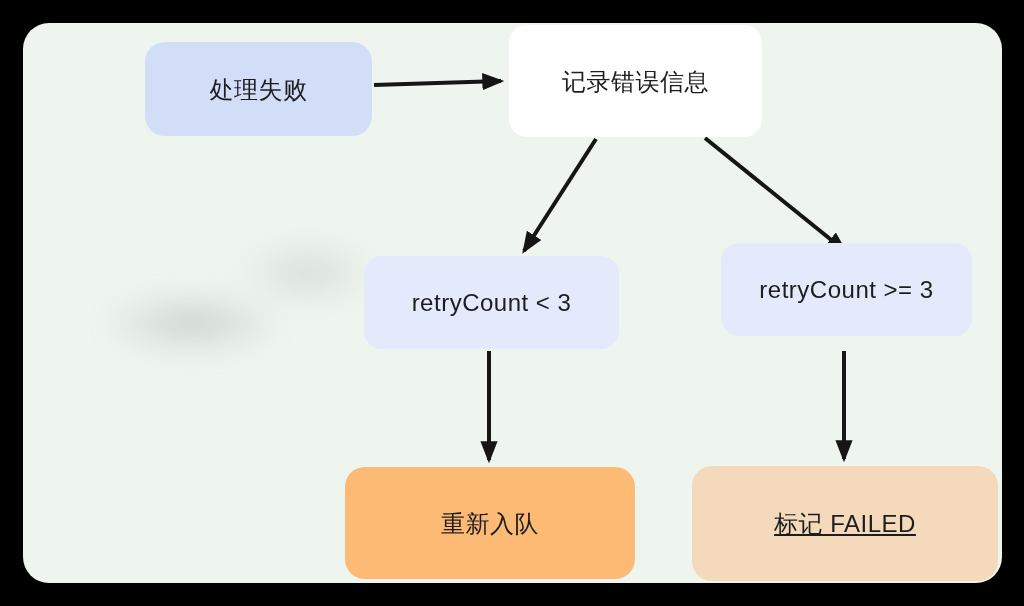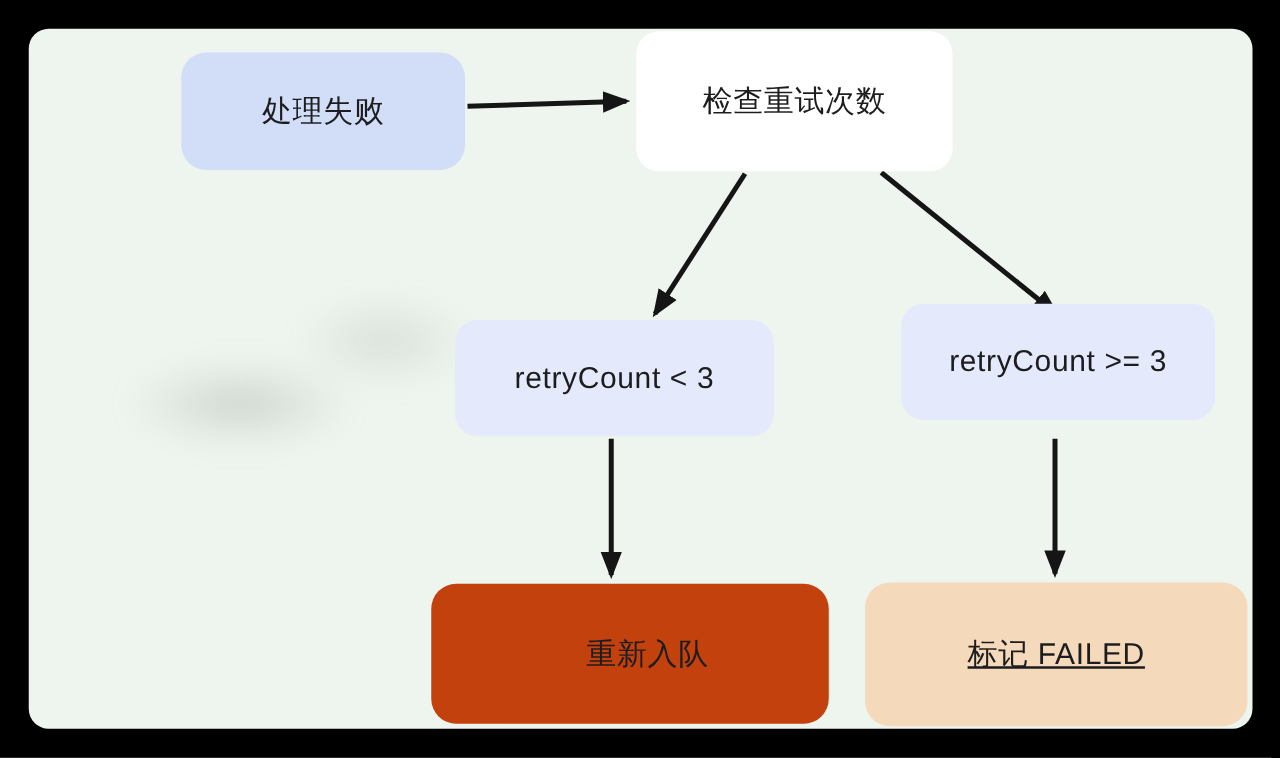--- a/index.html
+++ b/index.html
@@ -17,21 +17,21 @@
     height: 606px;
     background: #000000;
   }
   .panel {
     position: absolute;
     left: 23px;
     top: 23px;
     width: 979px;
     height: 560px;
     background: #eef4ee;
-    border-radius: 16px;
+    border-radius: 26px;
     overflow: hidden;
   }
   .smudge {
     position: absolute;
     left: 40px;
     top: 205px;
     width: 340px;
     height: 140px;
     background:
       radial-gradient(closest-side at 38% 68%, rgba(150,158,152,0.40), rgba(150,158,152,0.0) 70%),
@@ -63,21 +63,21 @@
     text-align: center;
     color: #1d1d1f;
     font-size: 24px;
     letter-spacing: 0.5px;
     line-height: 35px;
   }
   .node-fail    { left: 122px; top: 19px;  width: 227px; height: 94px;  background: #d2ddf8; border-radius: 20px; }
   .node-check   { left: 486px; top: 2px;   width: 253px; height: 112px; background: #ffffff; border-radius: 18px; }
   .node-lt3     { left: 341px; top: 233px; width: 255px; height: 93px;  background: #e4eafb; border-radius: 18px; }
   .node-gte3    { left: 698px; top: 220px; width: 251px; height: 93px;  background: #e4eafb; border-radius: 18px; }
-  .node-requeue { left: 322px; top: 444px; width: 290px; height: 112px; background: #c2410c; border-radius: 20px; padding-left: 28px; }
+  .node-requeue { left: 322px; top: 444px; width: 290px; height: 112px; background: #fdba74; border-radius: 20px; }
   .node-failed  { left: 669px; top: 443px; width: 306px; height: 115px; background: #f4dabb; border-radius: 20px; text-decoration: underline; }
 </style>
 </head>
 <body>
 
 <div class="stage">
   <div class="panel">
 
     <div class="smudge"></div>
 
@@ -92,21 +92,21 @@
       <line x1="682" y1="115" x2="822" y2="228" marker-end="url(#ah)"></line>
       <line x1="466" y1="328" x2="466" y2="437" marker-end="url(#ah)"></line>
       <line x1="821" y1="328" x2="821" y2="436" marker-end="url(#ah)"></line>
     </svg>
 
     <div class="node node-fail">
       <span>处理失败</span>
     </div>
 
     <div class="node node-check">
-      <span>检查重试次数</span>
+      <span>记录错误信息</span>
     </div>
 
     <div class="node node-lt3">
       <span>retryCount &lt; 3</span>
     </div>
 
     <div class="node node-gte3">
       <span>retryCount &gt;= 3</span>
     </div>
 

